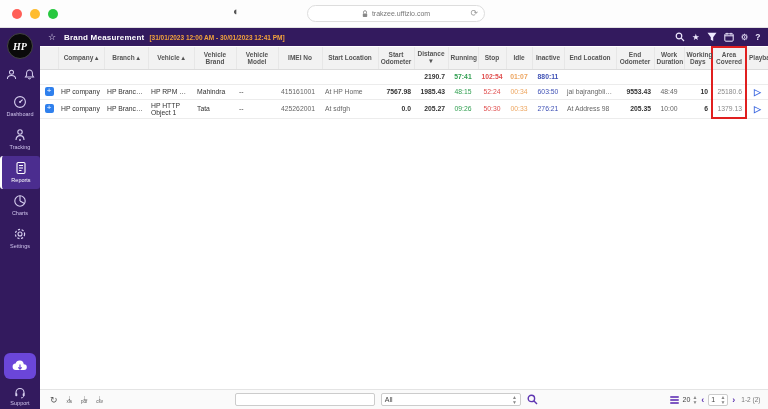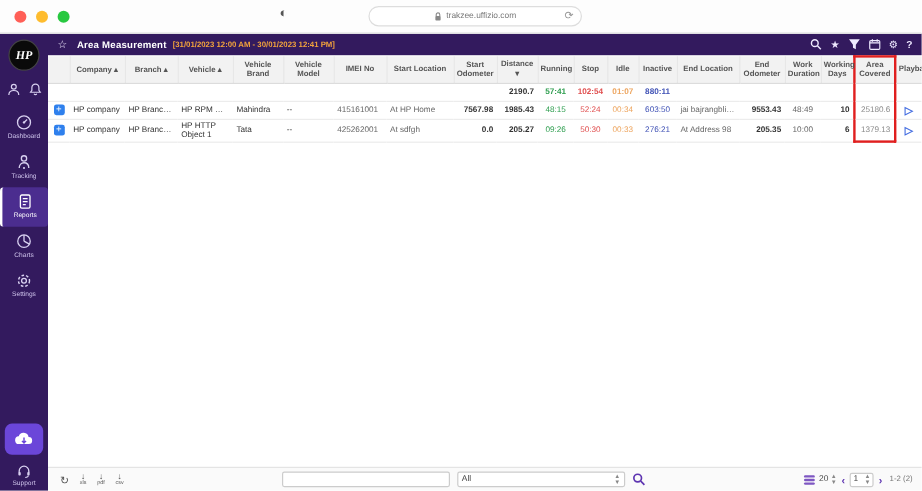--- a/index.html
+++ b/index.html
@@ -175,21 +175,21 @@
         <rect x="8.7" y="6.3" width="2" height="3" rx="0.8" fill="#d8d0f0"></rect>
         <path d="M9.6 9.3 c0 1-1.2 1.6-2.6 1.6" fill="none" stroke="#d8d0f0" stroke-width="0.9"></path>
       </svg>
       <span class="lbl">Support</span>
     </div>
   </div>
 
   <div class="main">
     <div class="topbar">
       <span class="fav-star">☆</span>
-      <span class="page-title">Area Measurement</span>
+      <span class="page-title">Brand Measurement</span>
       <span class="date-range">[31/01/2023 12:00 AM - 30/01/2023 12:41 PM]</span>
       <div class="topbar-icons">
         <svg width="10" height="10" viewBox="0 0 10 10">
           <circle cx="4" cy="4" r="2.8" fill="none" stroke="#efeaff" stroke-width="1.2"></circle>
           <path d="M6.2 6.2 L9 9" stroke="#efeaff" stroke-width="1.2"></path>
         </svg>
         <span class="tico">★</span>
         <svg width="10" height="10" viewBox="0 0 10 10">
           <path d="M0.5 0.8 h9 L6.2 5.2 V9 L3.8 7.8 V5.2 Z" fill="#efeaff"></path>
         </svg>

